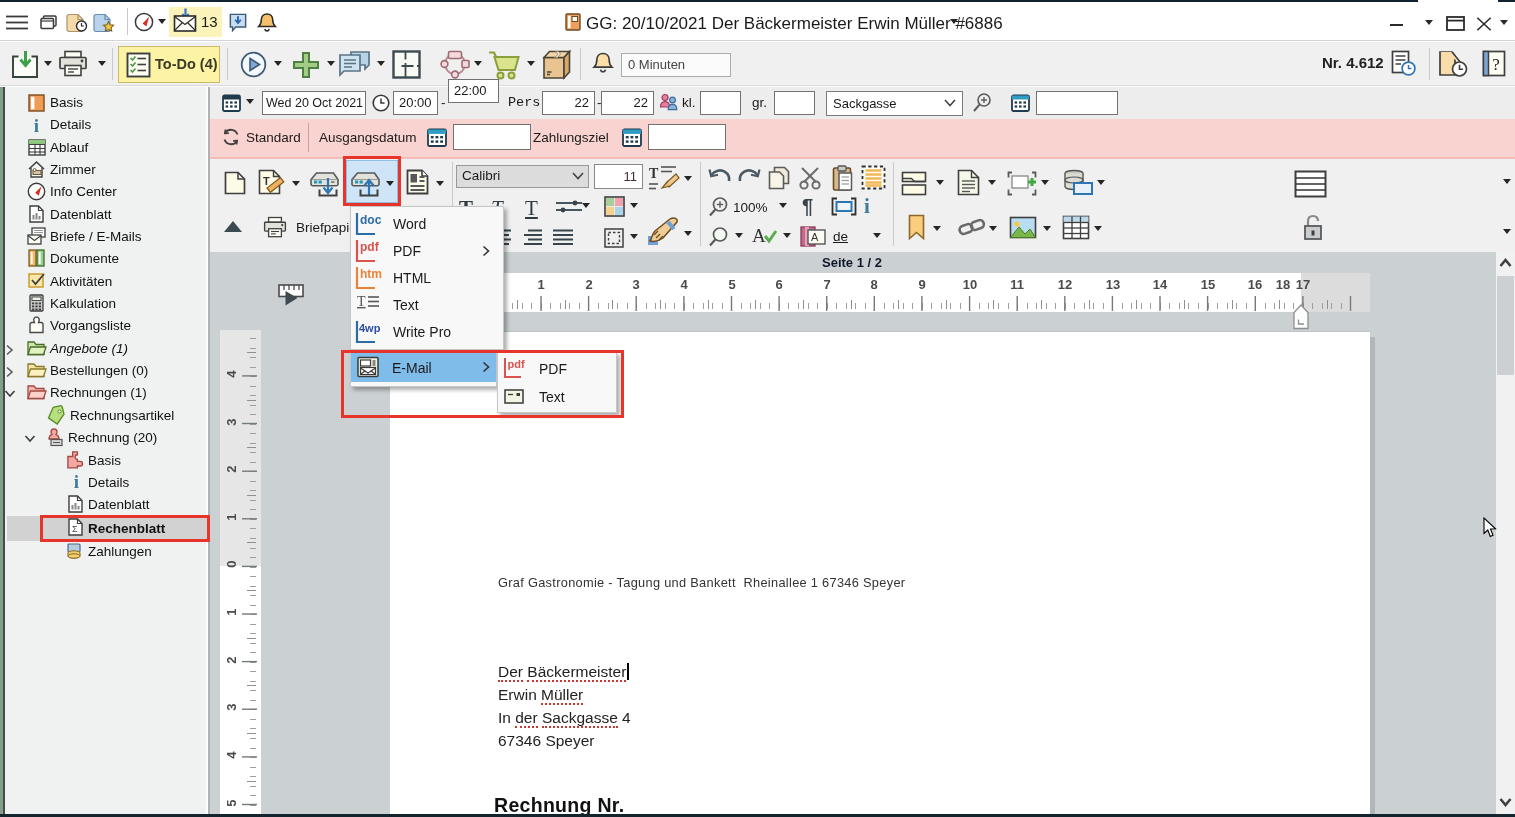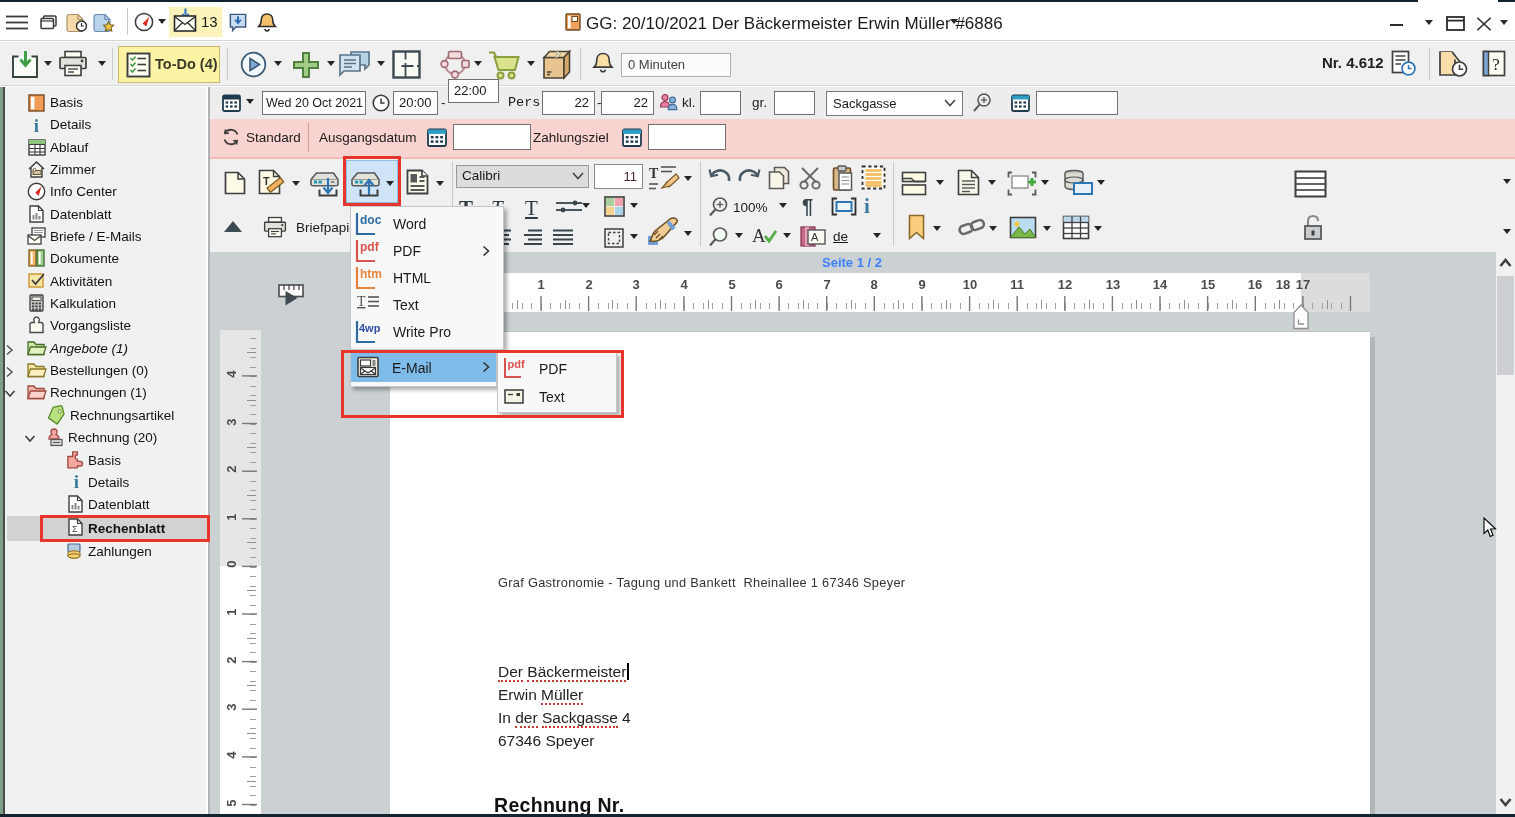--- a/index.html
+++ b/index.html
@@ -661,21 +661,21 @@
       <rect x="1" y="1" width="24" height="11.5" fill="#fcfcfc" stroke="#4a4a4a" stroke-width="1.6"></rect>
       <g stroke="#4a4a4a" stroke-width="1.3">
         <line x1="6" y1="1" x2="6" y2="6"></line>
         <line x1="11" y1="1" x2="11" y2="6"></line>
         <line x1="16" y1="1" x2="16" y2="6"></line>
         <line x1="21" y1="1" x2="21" y2="6"></line>
       </g>
       <path d="M7.5 7 L19.5 14 L7.5 21.5 z" fill="#3f4a50"></path>
     </svg>
 
-  <div class="txt" style="left:822px;top:255px;font-size:13px;font-weight:bold;color:#3b82f6;">Seite 1 / 2</div>
+  <div class="txt" style="left:822px;top:255px;font-size:13px;font-weight:bold;color:#0f172a;">Seite 1 / 2</div>
 
   <div class="abs" style="left:390px;top:273px;width:980px;height:39px;background:#dcdcdc;"></div>
   <div class="abs" style="left:493px;top:273px;width:808px;height:39px;background:#ffffff;"></div>
   <div class="abs" style="left:398px;top:303px;width:958px;height:6px;background:repeating-linear-gradient(to right,#9aa0a3 0 1px,transparent 1px 9.524px);"></div>
   <div class="abs" style="left:422px;top:300px;width:934px;height:9px;background:repeating-linear-gradient(to right,#8a9094 0 1px,transparent 1px 47.62px);"></div>
   <svg style="left:390px;top:296px;" width="980" height="15" viewBox="0 0 980 15">
       <g stroke="#74797c" stroke-width="1.4">
   <line x1="8.2" y1="0" x2="8.2" y2="15"></line>
         <line x1="55.8" y1="0" x2="55.8" y2="15"></line>
         <line x1="103.4" y1="0" x2="103.4" y2="15"></line>

